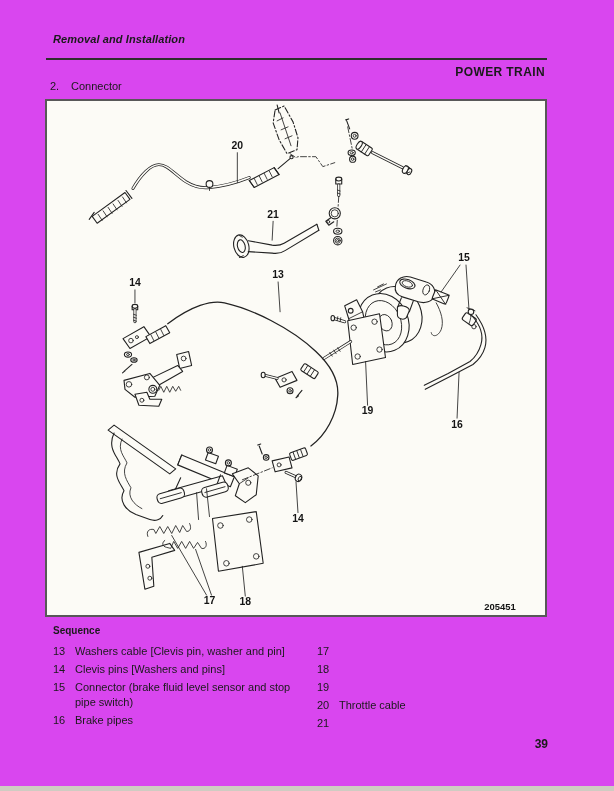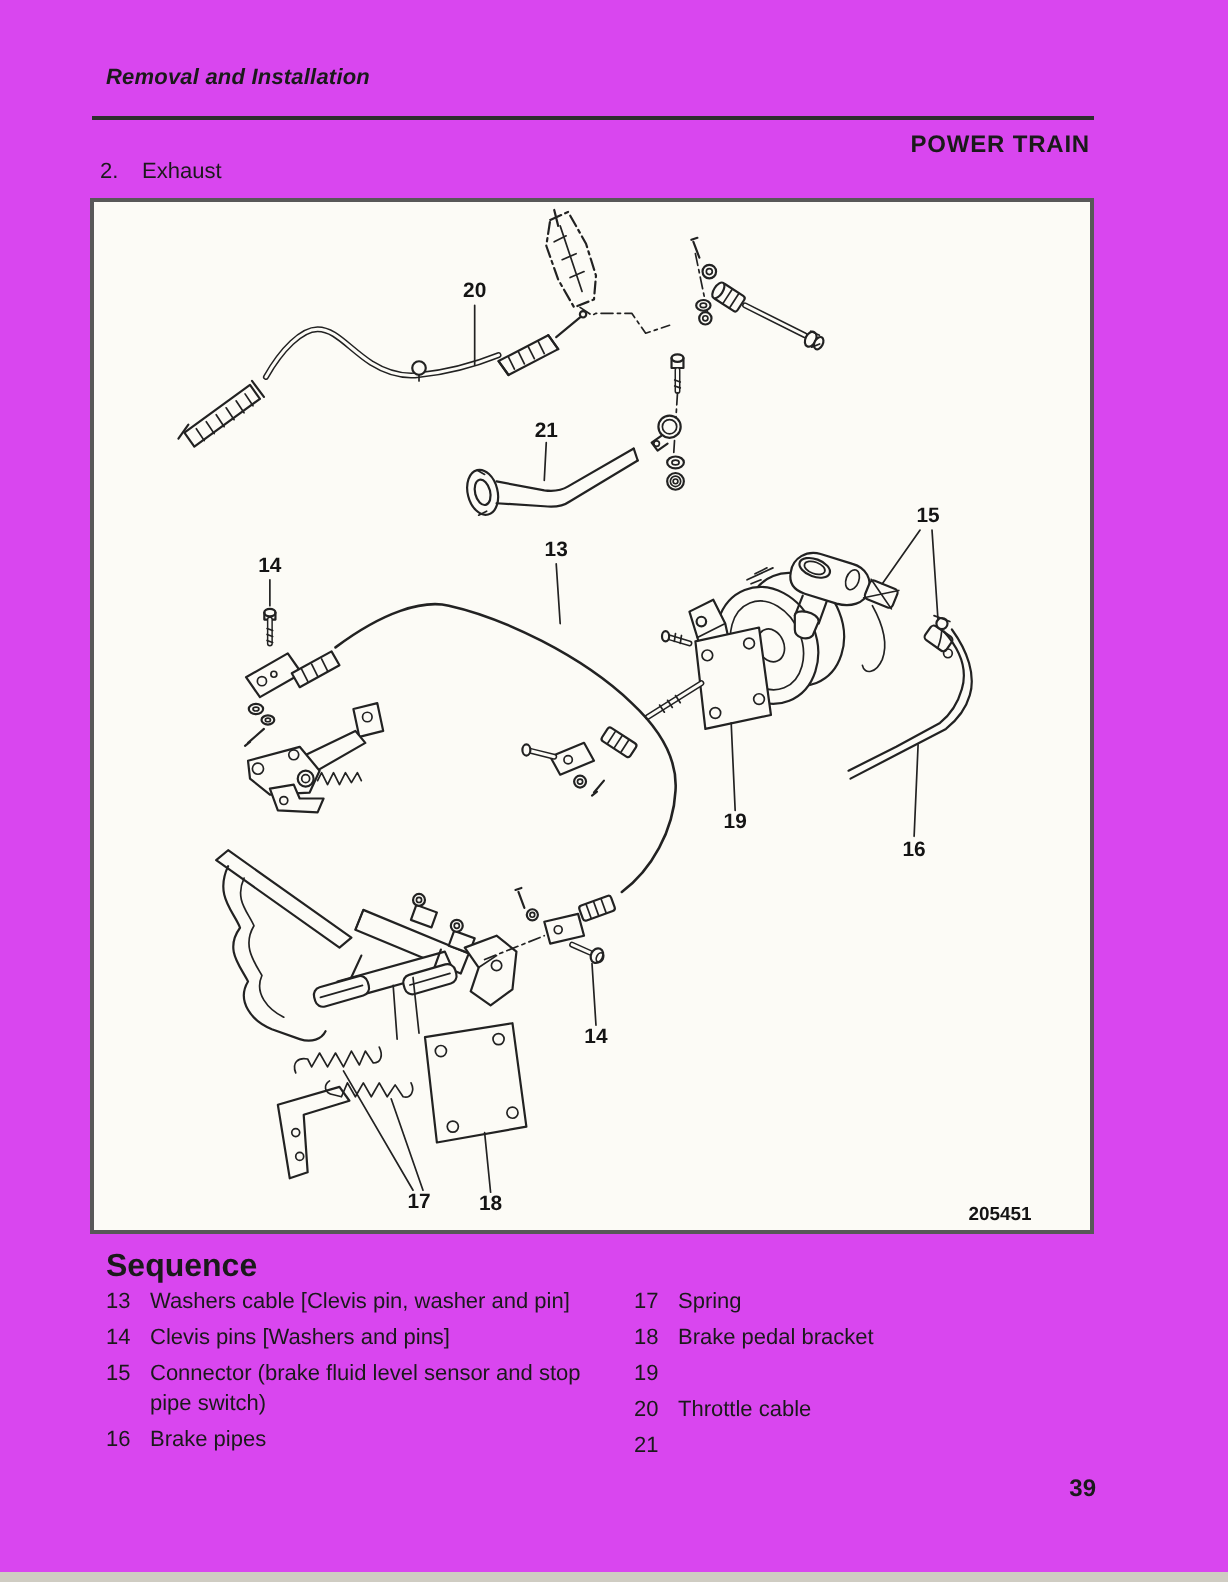--- a/index.html
+++ b/index.html
@@ -11,21 +11,21 @@
   }
   .hdr-left{position:absolute;left:53px;top:33px;font-size:11px;font-weight:bold;font-style:italic;letter-spacing:.1px;}
   .hdr-right{position:absolute;right:69px;top:29px;font-size:12px;font-weight:bold;letter-spacing:.4px;margin-top:36px;}
   .rule{position:absolute;left:46px;top:58px;width:501px;height:2px;background:#2e2e2e;}
   .section{position:absolute;left:50px;top:80px;font-size:11px;}
   .section .num{display:inline-block;width:21px;}
   .figure{
     position:absolute;left:45px;top:99px;width:498px;height:514px;
     background:#fcfbf6;border:2px solid #585858;
   }
-  .seq-head{position:absolute;left:53px;top:625px;font-size:16px;font-weight:bold;}
+  .seq-head{position:absolute;left:53px;top:625px;font-size:10px;font-weight:bold;}
   .seq-col{position:absolute;font-size:11px;line-height:15px;}
   .seq-col.left{left:53px;top:644px;width:250px;}
   .seq-col.right{left:317px;top:644px;width:230px;}
   .seq-item{display:flex;margin-bottom:3px;}
   .seq-item .n{flex:none;width:22px;}
   .seq-item .t{width:228px;}
   .seq-col.right .seq-item .t{width:200px;}
   .ftr-left{position:absolute;left:53px;top:742px;font-size:10px;font-weight:bold;margin-top:44px;}
   .ftr-right{position:absolute;right:66px;top:737px;font-size:12px;font-weight:bold;}
   
@@ -42,21 +42,21 @@
 </head>
 <body>
 
 <div class="page">
 
   <div class="hdr-left">Removal and Installation</div>
   <div class="hdr-right">POWER TRAIN</div>
   <div class="rule"></div>
 
   <div class="section">
-    <span class="num">2.</span><span>Exhaust</span>
+    <span class="num">2.</span><span>Connector</span>
   </div>
 
   <div class="figure">
     <svg width="498" height="514" viewBox="0 0 500 517">
 
       <g>
         <path class="k wf" d="M61,331 L67,326 L129,370 L123,375 Z"></path>
         <path class="k" d="M67,334 C60,349 70,357 73,365 C65,376 73,384 77,392 C71,402 79,412 89,416 L103,421 C109,423 114,421 116,417"></path>
         <path class="kt k" d="M75,340 C70,351 77,357 80,364 C74,374 80,382 84,389 C80,398 87,406 95,410"></path>
 
@@ -355,25 +355,23 @@
     </div>
     <div class="seq-item">
       <span class="n">16</span>
       <span class="t">Brake pipes</span>
     </div>
   </div>
 
   <div class="seq-col right">
     <div class="seq-item">
       <span class="n">17</span>
-      <span class="t">Spring</span>
     </div>
     <div class="seq-item">
       <span class="n">18</span>
-      <span class="t">Brake pedal bracket</span>
     </div>
     <div class="seq-item">
       <span class="n">19</span>
     </div>
     <div class="seq-item">
       <span class="n">20</span>
       <span class="t">Throttle cable</span>
     </div>
     <div class="seq-item">
       <span class="n">21</span>

